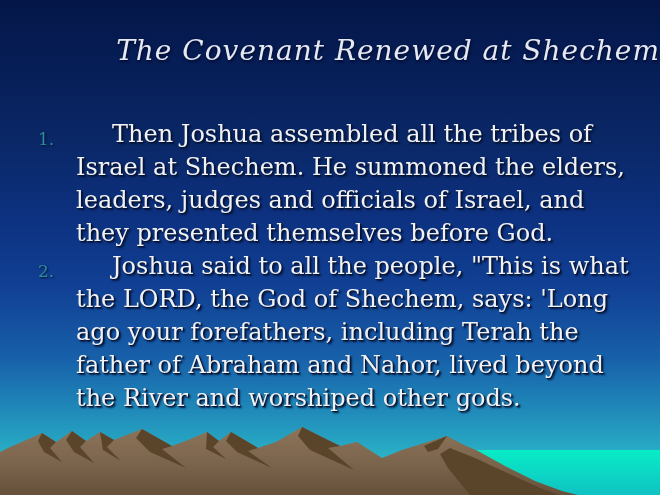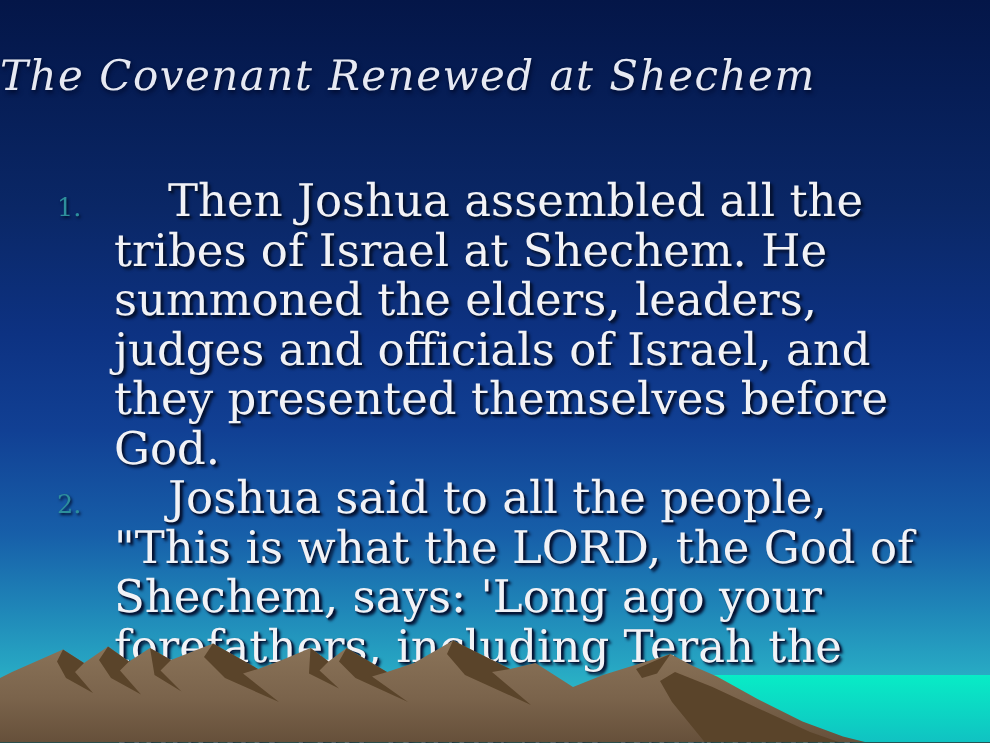--- a/index.html
+++ b/index.html
@@ -16,21 +16,21 @@
       #114094 58%,
       #175fa9 72%,
       #1f86b8 82%,
       #27a7c3 90%,
       #2fc3c8 96%,
       #33d0c9 100%);
   }
   .title{
     position:absolute;
     top:34px;left:0;right:0;
-    text-align:left;
+    text-align:right;
     font-style:italic;
     font-size:28px;
     letter-spacing:1px;
     color:#e6e9f3;
     text-shadow:1px 2px 3px #000c30, 0 0 1px #00123a;
   }
   .content{
     position:absolute;
     top:118px;
     left:30px;
@@ -46,21 +46,21 @@
     padding-left:8px;
     padding-top:5px;
     box-sizing:border-box;
     font-size:17px;
     line-height:33px;
     color:#2d8f9c;
     text-shadow:1px 1px 2px #03102e;
   }
   .text{
     flex:1;
-    font-size:30px;
+    font-size:24px;
     line-height:33px;
     color:#f1f2f6;
     text-indent:36px;
     text-shadow:2px 2px 2px #051333, 1px 1px 1px #051333;
   }
   .mountains{
     position:absolute;
     left:0;bottom:0;
     width:660px;height:75px;
     display:block;

